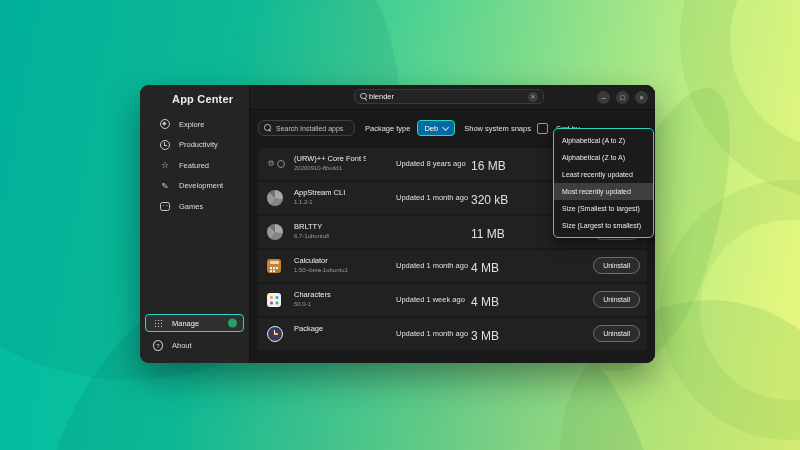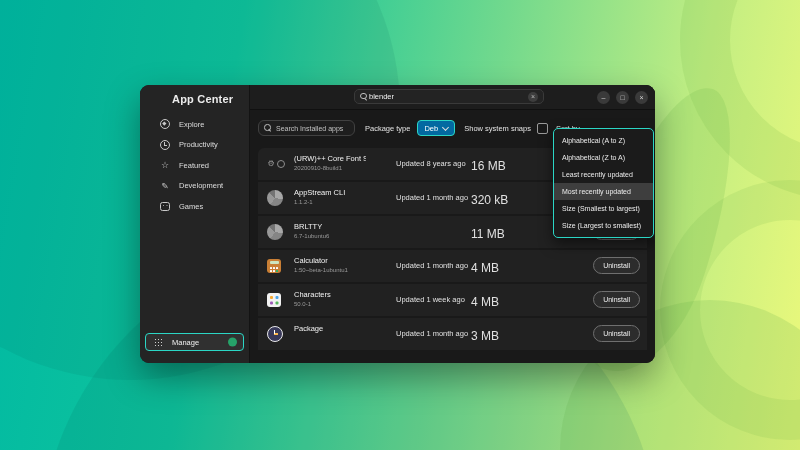--- a/index.html
+++ b/index.html
@@ -153,20 +153,26 @@
         </div>
       </div>
       <div class="sb-bottom">
         <div class="manage">
           <span class="ico">
               <span class="ico-grid"></span>
             </span>
           <span>Manage</span>
           <span class="badge"></span>
         </div>
+        <div class="about">
+          <span class="ico">
+              <span class="ico-about"></span>
+            </span>
+          <span>About</span>
+        </div>
       </div>
     </div>
 
     <div class="content">
       <div class="chead">
         <div class="search-pill">
           <span class="mag"></span>
           <span class="search-text">blender</span>
           <span class="clear-btn"></span>
         </div>

